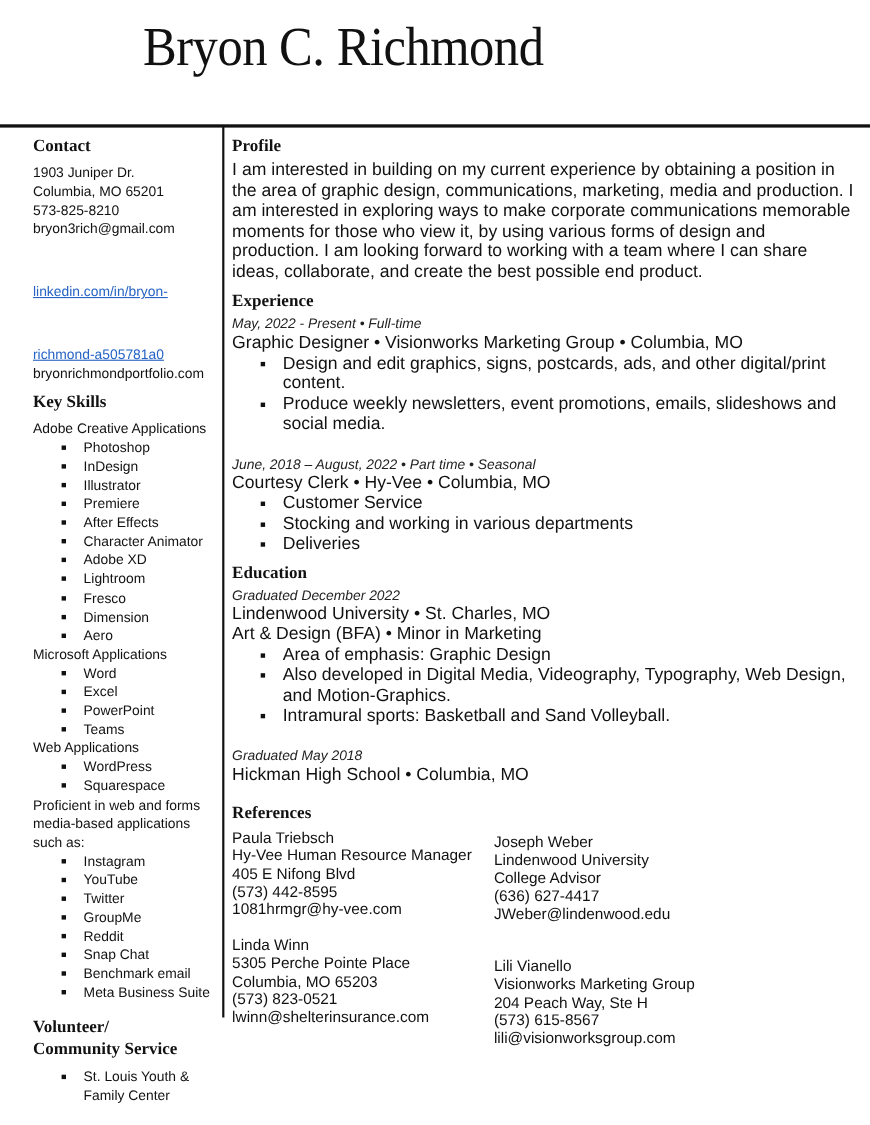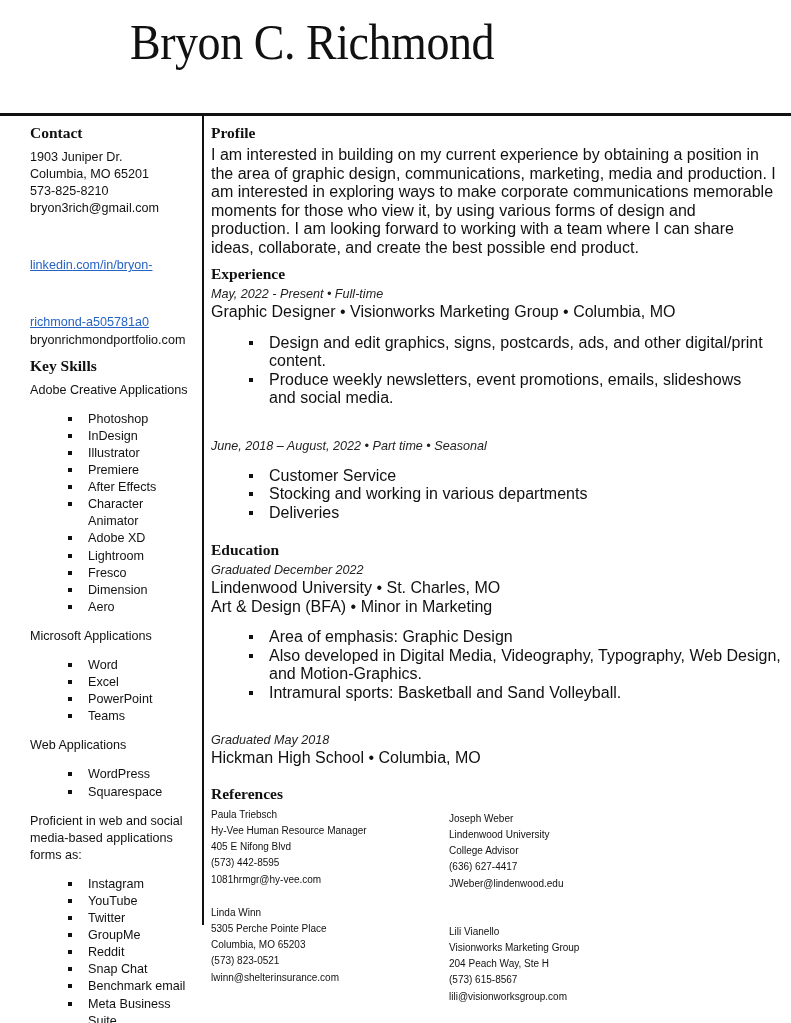--- a/index.html
+++ b/index.html
@@ -5,29 +5,29 @@
   html, body { margin: 0; padding: 0; background: #ffffff; }
   body { width: 791px; height: 1023px; position: relative; overflow: hidden; color: #111; font-family: "Liberation Sans", sans-serif; }
   .name { position: absolute; left: 130px; top: 12px; font-family: "Liberation Serif", serif; font-size: 50px; line-height: 60px; color: #111; letter-spacing: -0.5px; white-space: nowrap; transform: scaleX(0.92); transform-origin: left top; }
   .hrule { position: absolute; left: 0; top: 113px; width: 791px; height: 3px; background: #111; }
   .vrule { position: absolute; left: 202px; top: 115px; width: 2px; height: 810px; background: #111; }
   .left { position: absolute; left: 30px; top: 123px; width: 170px; }
   .right { position: absolute; left: 211px; top: 123px; width: 570px; }
   .sec-h { font-family: "Liberation Serif", serif; font-weight: bold; font-size: 15.5px; line-height: 20px; color: #111; }
   .txt { font-size: 12.6px; line-height: 17.1px; color: #111; }
   .link { color: #2563c4; text-decoration: underline; margin-top: 40px; }
-  ul.sq { list-style: none; margin: 12px; padding: 0; }
+  ul.sq { list-style: none; margin: 0; padding: 0; }
   ul.sq li { position: relative; padding-left: 46px; font-size: 12.6px; line-height: 17.1px; }
   ul.sq li::before { content: ""; position: absolute; left: 26px; top: 6px; width: 4px; height: 4px; background: #111; }
   .right .txt, .right ul.sq li { font-size: 16px; line-height: 18.5px; }
   .right ul.sq li { padding-left: 46px; }
   .right ul.sq li::before { left: 26px; top: 7px; }
   .ital { font-style: italic; font-size: 12.6px; line-height: 17px; color: #222; }
   .refs { position: relative; height: 190px; }
-  .ref { position: absolute; font-size: 10px; line-height: 16.3px; }
+  .ref { position: absolute; font-size: 14px; line-height: 16.3px; }
 </style>
 </head>
 <body>
 
 <div class="name">Bryon C. Richmond</div>
 <div class="hrule"></div>
 <div class="vrule"></div>
 
 <div class="left">
   <div class="sec-h">Contact</div>
@@ -63,21 +63,21 @@
     <li>Word</li>
     <li>Excel</li>
     <li>PowerPoint</li>
     <li>Teams</li>
   </ul>
   <div class="txt">Web Applications</div>
   <ul class="sq">
     <li>WordPress</li>
     <li>Squarespace</li>
   </ul>
-  <div class="txt" style="width:165px">Proficient in web and social media-based applications forms as:</div>
+  <div class="txt" style="width:165px">Proficient in web and forms media-based applications such as:</div>
   <ul class="sq">
     <li>Instagram</li>
     <li>YouTube</li>
     <li>Twitter</li>
     <li>GroupMe</li>
     <li>Reddit</li>
     <li>Snap Chat</li>
     <li>Benchmark email</li>
     <li>Meta Business Suite</li>
   </ul>
@@ -101,20 +101,21 @@
   <div style="height:2px"></div>
 
   <div class="ital">May, 2022 - Present • Full-time</div>
   <div class="txt">Graphic Designer • Visionworks Marketing Group • Columbia, MO</div>
   <ul class="sq">
     <li>Design and edit graphics, signs, postcards, ads, and other digital/print content.</li>
     <li>Produce weekly newsletters, event promotions, emails, slideshows and social media.</li>
   </ul>
   <div style="height:18px"></div>
   <div class="ital">June, 2018 – August, 2022 • Part time • Seasonal</div>
+  <div class="txt">Courtesy Clerk • Hy-Vee • Columbia, MO</div>
   <ul class="sq">
     <li>Customer Service</li>
     <li>Stocking and working in various departments</li>
     <li>Deliveries</li>
   </ul>
 
   <div style="height:6px"></div>
   <div class="sec-h">Education</div>
   <div style="height:2px"></div>
   <div class="ital">Graduated December 2022</div>

